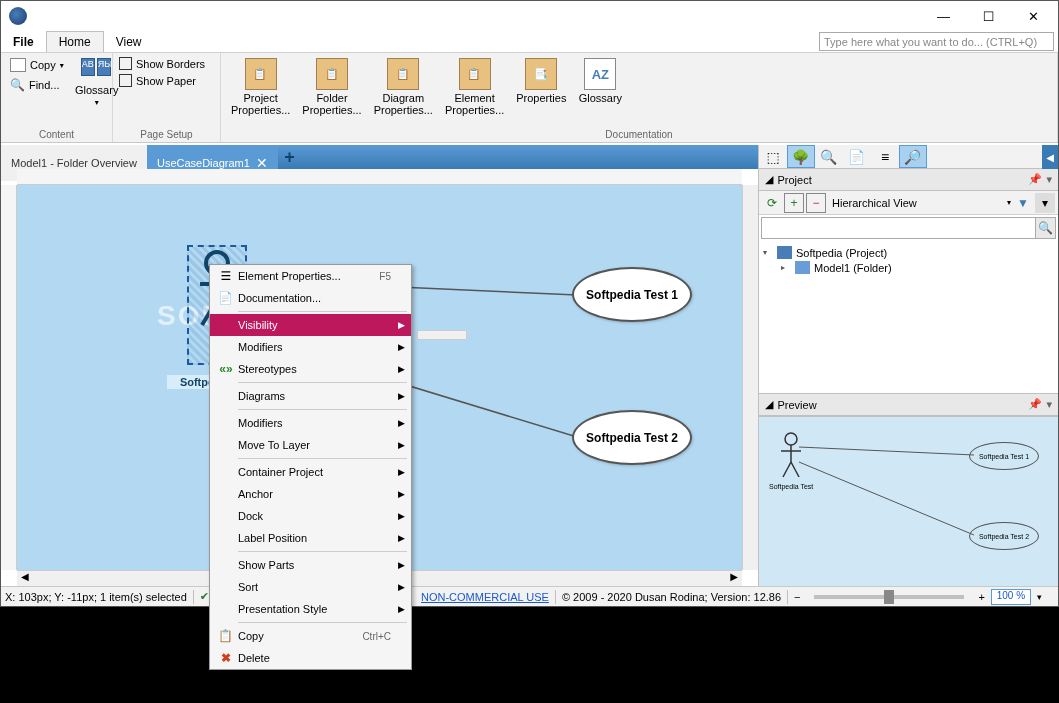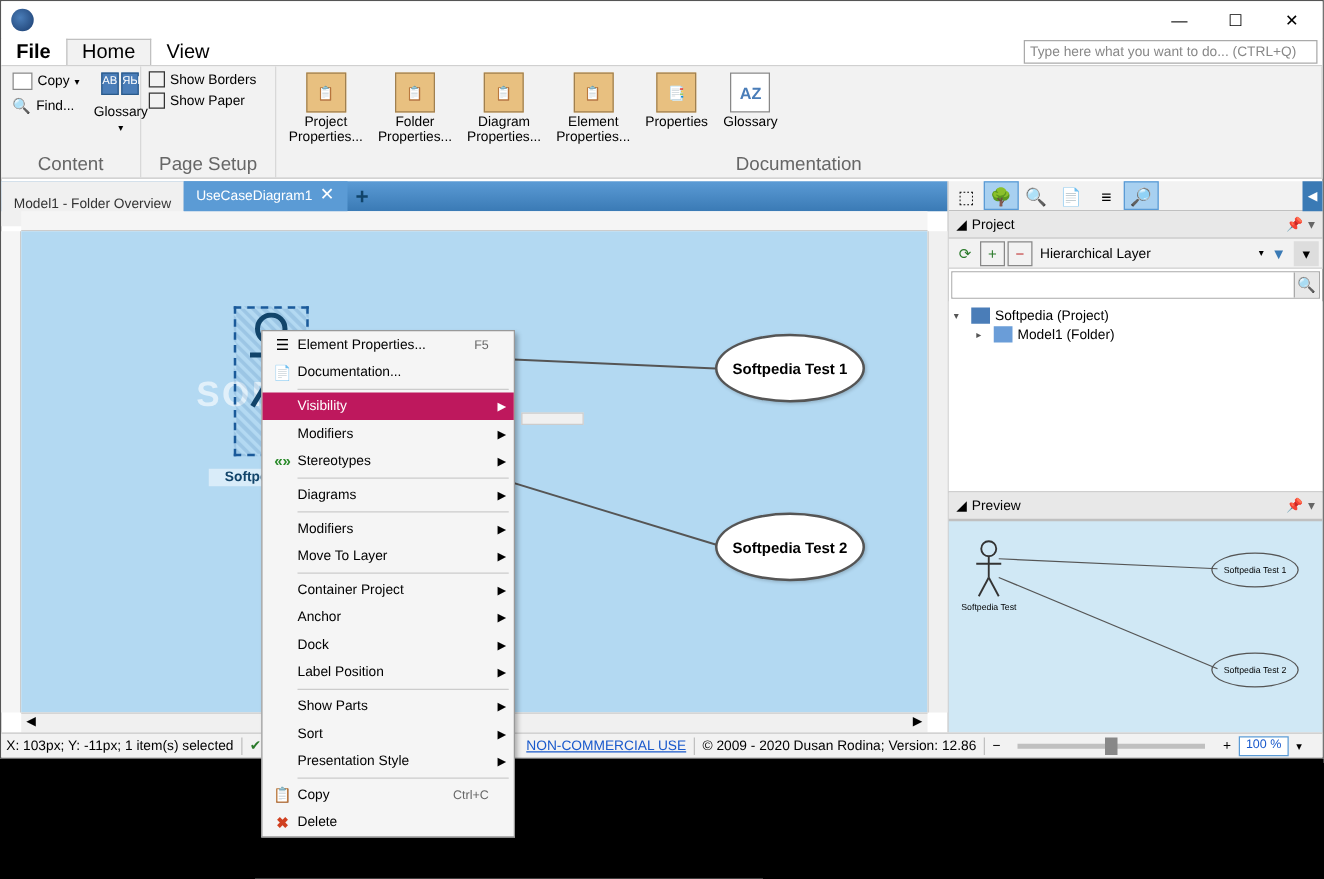--- a/index.html
+++ b/index.html
@@ -4,39 +4,39 @@
 <style>
 * { box-sizing: border-box; margin: 0; padding: 0; font-family: "Segoe UI", Tahoma, sans-serif; }
 body { width: 1059px; height: 703px; background: #000; overflow: hidden; position: relative; }
 .window { position: absolute; top: 0; left: 0; width: 1059px; height: 607px; background: #fff; border: 1px solid #555; }
 .titlebar { height: 30px; display: flex; align-items: center; justify-content: space-between; padding: 0 2px; background: #fff; }
 .titlebar-left { display: flex; align-items: center; gap: 4px; padding-left: 6px; }
 .app-icon { width: 18px; height: 18px; border-radius: 50%; background: radial-gradient(circle at 40% 40%, #4a7db8, #1a3c6e); }
 .titlebar-right { display: flex; }
 .win-btn { width: 45px; height: 28px; display: flex; align-items: center; justify-content: center; background: #fff; font-size: 13px; }
 .menubar { height: 22px; display: flex; align-items: stretch; background: #fff; border-bottom: 1px solid #d0d0d0; position: relative; }
-.menu-item { padding: 2px 12px; font-size: 16px; display: flex; align-items: center; cursor: pointer; }
+.menu-item { padding: 2px 12px; font-size: 12px; display: flex; align-items: center; cursor: pointer; }
 .menu-item.active { background: #f2f2f2; border: 1px solid #c0c0c0; border-bottom: none; }
 .menu-item.bold { font-weight: bold; }
 .search-box { position: absolute; right: 4px; top: 1px; width: 235px; height: 19px; border: 1px solid #aaa; font-size: 11px; color: #888; padding: 0 4px; display: flex; align-items: center; }
 .ribbon { height: 90px; background: #f2f2f2; border-bottom: 1px solid #c8c8c8; display: flex; }
 .ribbon-group { border-right: 1px solid #d8d8d8; padding: 3px 6px 2px; display: flex; flex-direction: column; justify-content: space-between; }
-.ribbon-group-title { font-size: 15px; color: #666; text-align: center; padding-top: 2px; }
+.ribbon-group-title { font-size: 10px; color: #666; text-align: center; padding-top: 2px; }
 .ribbon-content { display: flex; gap: 4px; flex: 1; }
 .ribbon-btn-small { font-size: 11px; display: flex; align-items: center; gap: 4px; padding: 2px 3px; }
 .ribbon-btn-large { display: flex; flex-direction: column; align-items: center; gap: 2px; font-size: 11px; padding: 2px 4px; min-width: 52px; text-align: center; }
 .ribbon-icon { width: 32px; height: 32px; background: #e8c080; border: 1px solid #a08050; display: flex; align-items: center; justify-content: center; }
 .checkbox-row { display: flex; align-items: center; gap: 4px; font-size: 11px; padding: 1px 0; }
 .checkbox { width: 13px; height: 13px; border: 1px solid #333; }
 .workspace { position: absolute; top: 144px; left: 0; right: 0; bottom: 20px; display: flex; }
 .main-area { flex: 1; display: flex; flex-direction: column; min-width: 0; }
 .tab-bar { height: 24px; background: linear-gradient(#5b9bd5, #3a7ab5); display: flex; align-items: stretch; }
 .tab { padding: 18px 10px; font-size: 11px; color: #fff; display: flex; align-items: center; gap: 6px; }
 .tab.inactive { background: #f0f0f0; color: #333; }
-.tab.active { background: #5b9bd5; align-items: flex-end; }
+.tab.active { background: #5b9bd5; }
 .tab-close { font-size: 14px; cursor: pointer; }
 .tab-add { width: 24px; display: flex; align-items: center; justify-content: center; color: #11446a; font-size: 18px; font-weight: bold; }
 .canvas-wrap { flex: 1; display: flex; position: relative; }
 .ruler-h { position: absolute; top: 0; left: 16px; right: 16px; height: 16px; background: #f5f5f5; border-bottom: 1px solid #ccc; }
 .ruler-v { position: absolute; top: 16px; left: 0; bottom: 16px; width: 16px; background: #f5f5f5; border-right: 1px solid #ccc; }
 .canvas { position: absolute; top: 16px; left: 16px; right: 16px; bottom: 16px; background: #b3d9f2; overflow: hidden; }
 .scrollbar-h { position: absolute; bottom: 0; left: 16px; right: 16px; height: 16px; background: #f0f0f0; border-top: 1px solid #ccc; }
 .scrollbar-v { position: absolute; top: 16px; right: 0; bottom: 16px; width: 16px; background: #f0f0f0; border-left: 1px solid #ccc; }
 .toolbox-collapsed { position: absolute; right: 0; top: 0; width: 16px; height: 24px; background: #3a7ab5; display: flex; align-items: center; justify-content: center; color: #fff; font-size: 10px; }
 .actor-label { position: absolute; font-size: 11px; color: #11446a; text-align: center; font-weight: bold; background: rgba(255,255,255,0.5); padding: 1px 2px; }
@@ -233,21 +233,21 @@
         <span>◢</span>
         <span>Project</span>
         <span class="spacer"></span>
         <span class="pin-icon">📌</span>
         <span class="pin-icon">▾</span>
       </div>
       <div class="project-toolbar">
         <div class="proj-btn" style="color:#2a7a2a">⟳</div>
         <div class="proj-btn" style="color:#2a7a2a;border:1px solid #888">+</div>
         <div class="proj-btn" style="color:#c03030;border:1px solid #888">−</div>
-        <div class="dropdown-txt">Hierarchical Layer</div>
+        <div class="dropdown-txt">Hierarchical View</div>
         <span style="font-size:8px">▾</span>
         <div class="proj-btn" style="color:#3a7ab5">▼</div>
         <div class="proj-btn" style="background:#ddd">▾</div>
       </div>
       <div class="proj-search">
         <input style="">
         <div class="proj-search-btn">🔍</div>
       </div>
       <div class="tree">
         <div class="tree-row">

